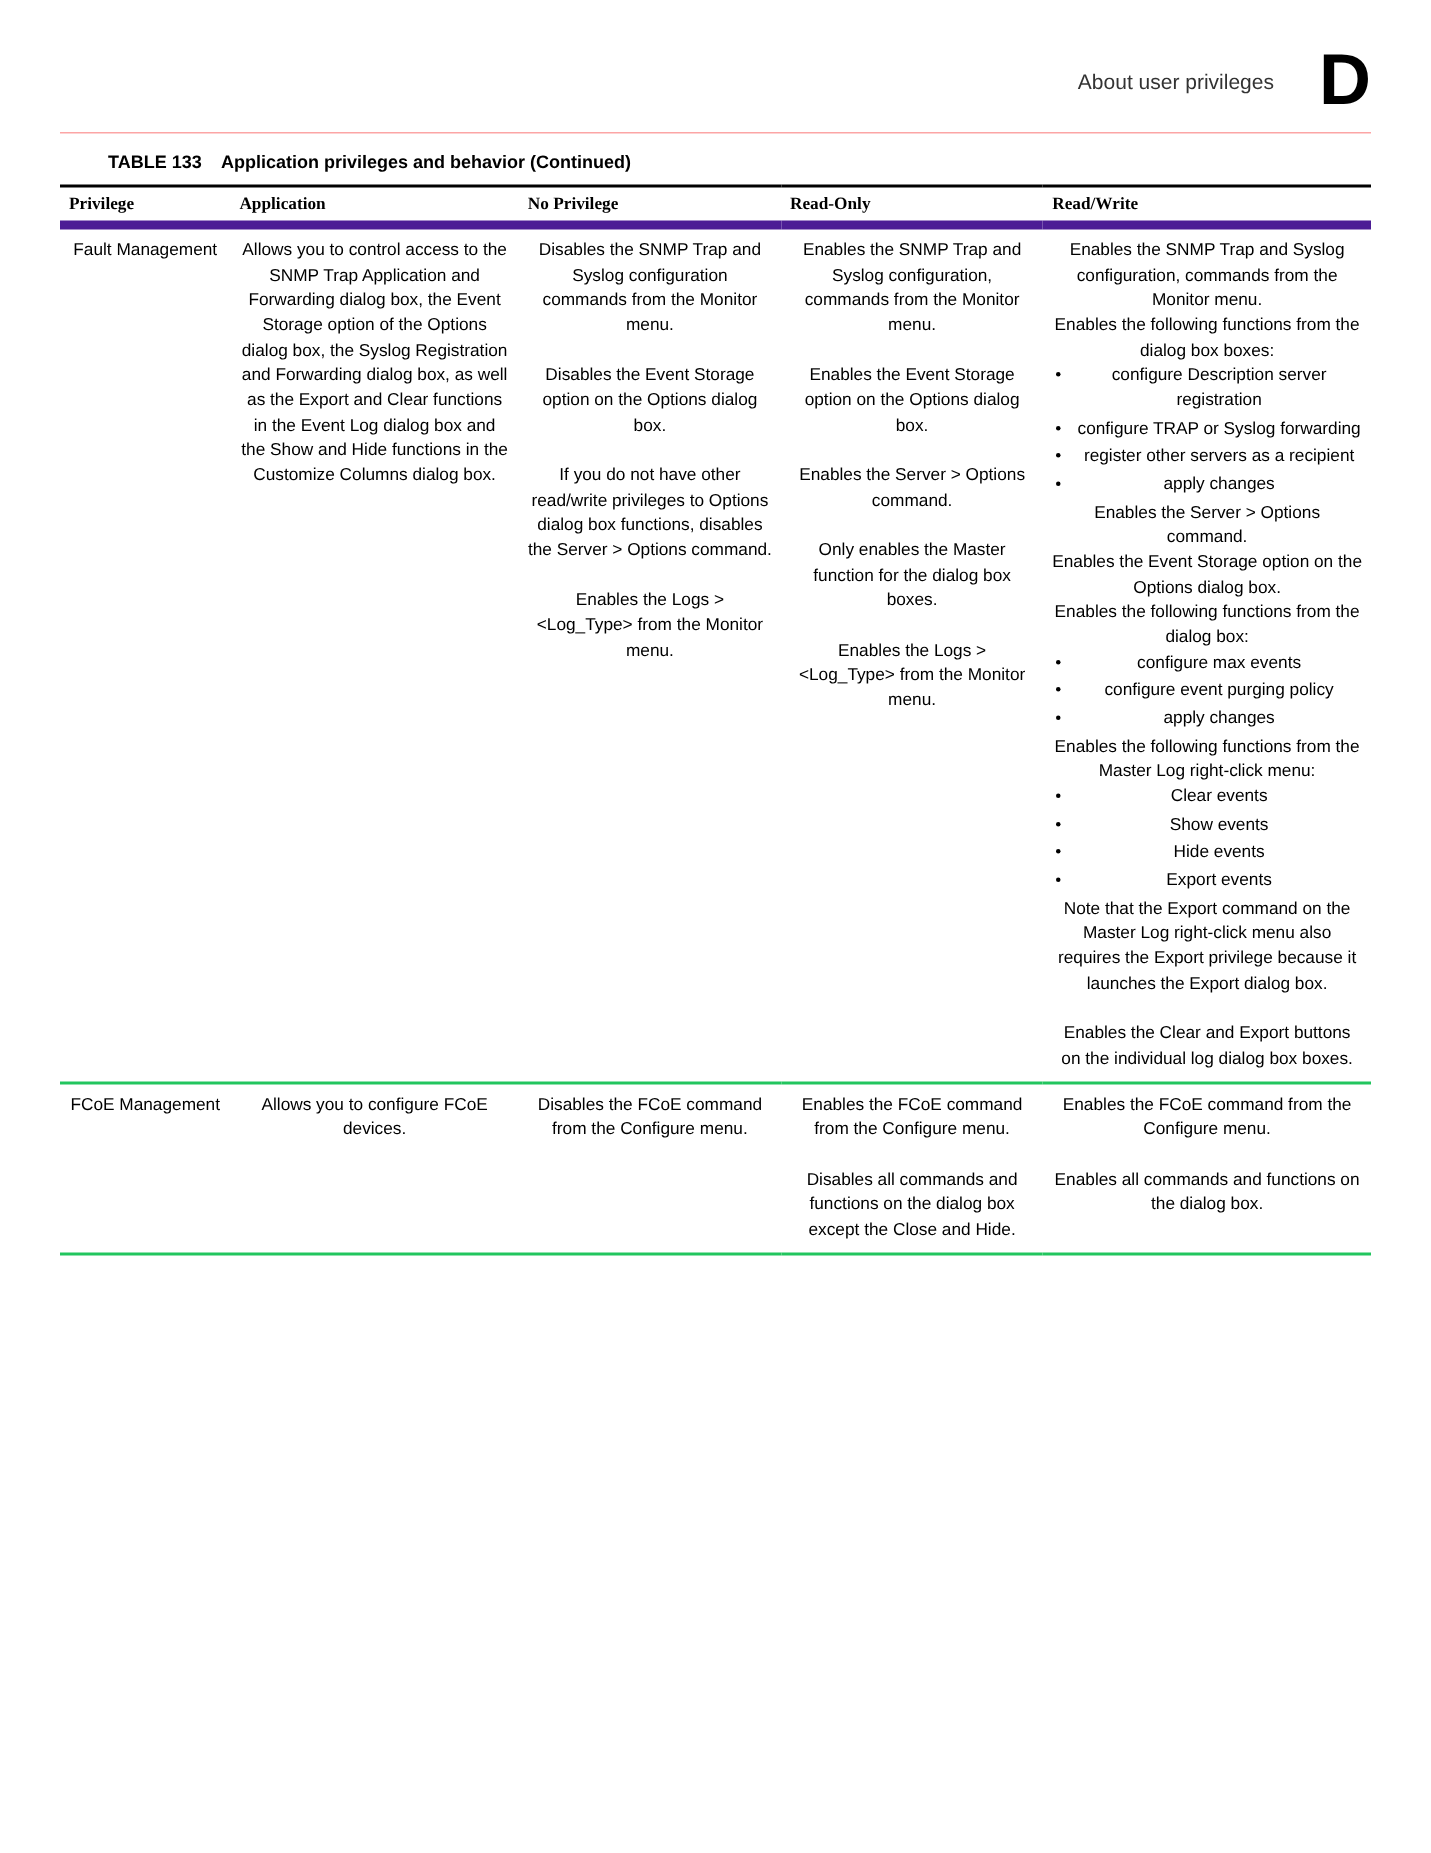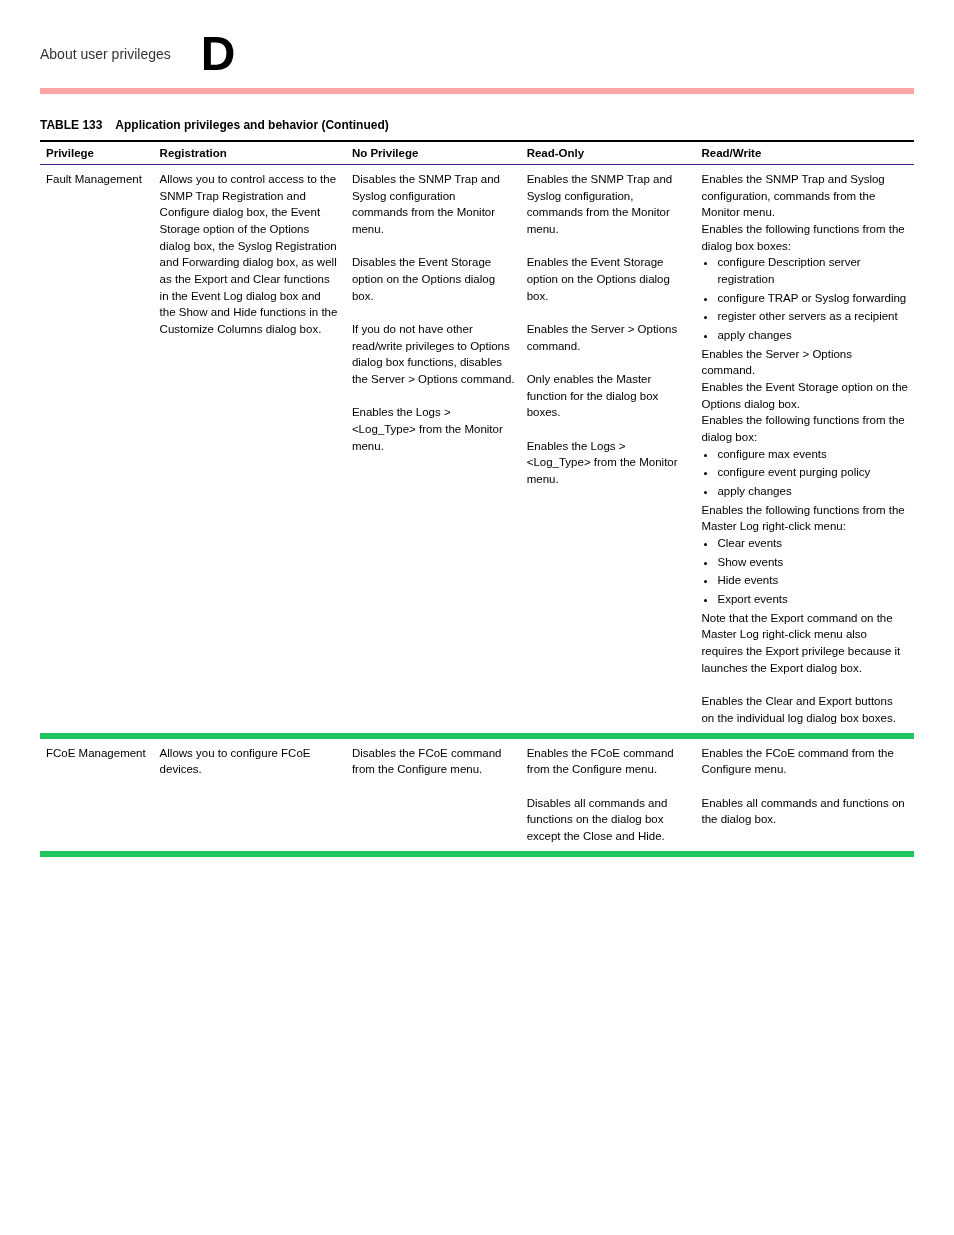--- a/index.html
+++ b/index.html
@@ -13,60 +13,64 @@
       padding: 0;
     }
     .page {
       width: 954px;
       min-height: 1235px;
       padding: 30px 40px;
       position: relative;
     }
     .header-area {
       display: flex;
+      justify-content: flex-end;
       align-items: center;
-      margin-bottom: 24px;
-      border-bottom: 6px solid #fca5a5;
+      margin-bottom: 12px;
+      border-bottom: 1px solid #fca5a5;
       padding-bottom: 10px;
     }
     .header-title {
       font-size: 14px;
       color: #333;
       margin-right: 20px;
     }
     .header-letter {
       font-size: 48px;
       font-weight: bold;
       color: #000;
       line-height: 1;
       margin-left: 10px;
     }
     .table-caption {
       font-size: 12px;
       font-weight: bold;
       margin-bottom: 8px;
+      margin-left: 32px;
     }
     table {
       width: 100%;
       border-collapse: collapse;
       font-size: 11.5px;
     }
     thead tr {
       border-top: 2px solid #000;
-      border-bottom: 1px solid #4c1d95;
+      border-bottom: 6px solid #4c1d95;
+      font-family: Liberation Serif, serif;
     }
     thead th {
       text-align: left;
       padding: 5px 6px;
       font-weight: bold;
       font-size: 11.5px;
     }
     tbody tr {
-      border-bottom: 6px solid #22c55e;
+      border-bottom: 2px solid #22c55e;
       vertical-align: top;
+      text-align: center;
     }
     tbody td {
       padding: 6px 6px;
       vertical-align: top;
       line-height: 1.45;
     }
     .col-privilege { width: 13%; }
     .col-description { width: 22%; }
     .col-noprivilege { width: 20%; }
     .col-readonly { width: 20%; }
@@ -94,32 +98,32 @@
   <div class="table-caption">
     <span>TABLE 133</span>
     &nbsp;&nbsp;
     <span>Application privileges and behavior (Continued)</span>
   </div>
 
   <table>
     <thead>
       <tr>
         <th class="col-privilege">Privilege</th>
-        <th class="col-description">Registration</th>
+        <th class="col-description">Application</th>
         <th class="col-noprivilege">No Privilege</th>
         <th class="col-readonly">Read-Only</th>
         <th class="col-readwrite">Read/Write</th>
       </tr>
     </thead>
     <tbody>
 
       <tr>
         <td class="col-privilege">Fault Management</td>
         <td class="col-description">
-          Allows you to control access to the <b>SNMP Trap Registration and Configure</b> dialog box,
+          Allows you to control access to the <b>SNMP Trap Application and Forwarding</b> dialog box,
           the <b>Event Storage</b> option of the <b>Options</b> dialog box,
           the <b>Syslog Registration and Forwarding</b> dialog box,
           as well as the <b>Export</b> and <b>Clear</b> functions in the
           <b>Event Log</b> dialog box and the <b>Show</b> and <b>Hide</b> functions in the
           <b>Customize Columns</b> dialog box.
         </td>
         <td class="col-noprivilege">
           Disables the <b>SNMP Trap</b> and <b>Syslog configuration</b> commands from the <b>Monitor</b> menu.<br><br>
           Disables the <b>Event Storage</b> option on the <b>Options</b> dialog box.<br><br>
           If you do not have other read/write privileges to <b>Options</b> dialog box functions, disables the <b>Server &gt; Options</b> command.<br><br>

